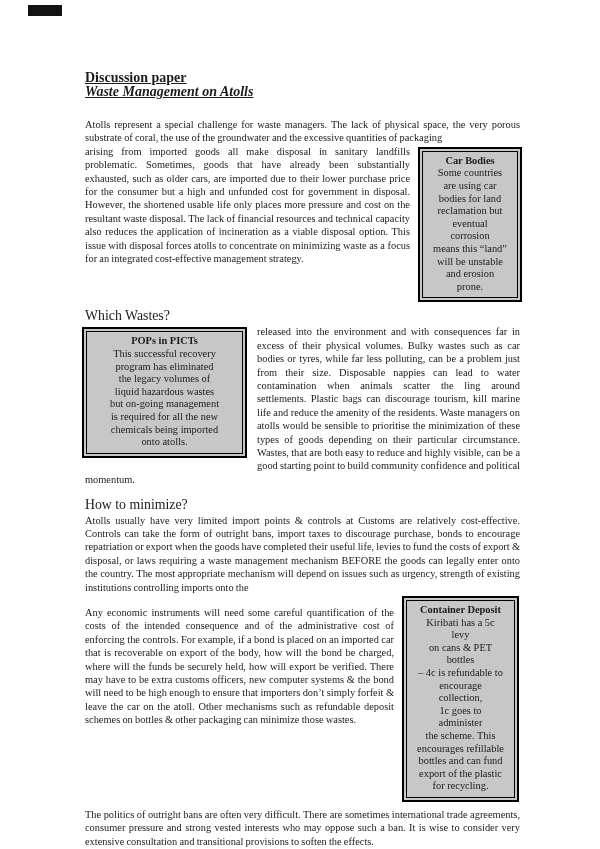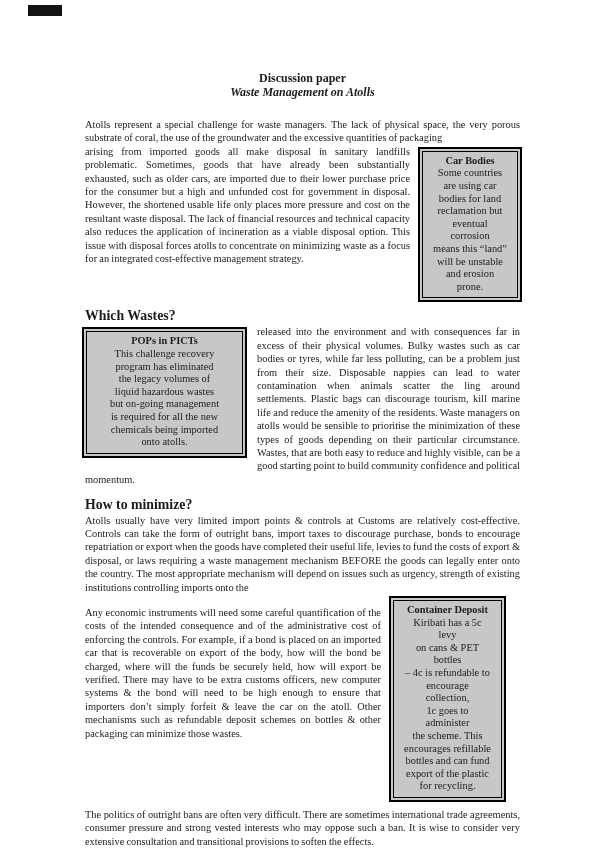--- a/index.html
+++ b/index.html
@@ -13,35 +13,35 @@
   }
   .scan-mark {
     position:absolute; left:28px; top:5px;
     width:34px; height:11px;
     background:#131313;
   }
   .content {
     position:absolute; left:85px; top:71px; width:435px;
   }
   .doc-title, .doc-subtitle {
-    text-align:center; font-weight:bold;
-    font-size:12px; line-height:14px;
+    font-weight:bold;
+    font-size:14px; line-height:14px;text-decoration:underline;
   }
   .doc-subtitle { font-style:italic; }
   .body-text {
     margin-top:19px;
     font-size:10.4px; line-height:13.4px;
     text-align:justify;
     word-spacing:-0.4px;
   }
   p.para { margin:0; }
   p.gap-top { margin-top:12px; }
   p.gap-top-lg { margin-top:14px; clear:both; }
   h2.section {
-    font-size:13.8px; font-weight:bold;
+    font-size:13.8px; font-weight:normal;
     margin:7px 0 2px 0; clear:both;
     line-height:15px; text-align:left;
     word-spacing:0;
   }
   .sidebar {
     box-sizing:border-box;
     border:2px solid #000;
     background:#c7c7c7;
     padding:2px;
   }
@@ -51,21 +51,21 @@
     text-align:center;
     font-size:10.4px; line-height:12.6px;
     word-spacing:0;
   }
   .sidebar-title { font-weight:bold; }
   .sidebar-body { white-space:pre-line; }
   .float-right { float:right; margin:2px -2px 6px 8px; }
   .float-left  { float:left;  margin:2px 10px 6px -3px; }
   .sidebar.car     { width:104px; }
   .sidebar.pops    { width:165px; }
-  .sidebar.deposit { width:117px; margin-right:14px; }
+  .sidebar.deposit { width:117px; margin-right:1px; }
 </style>
 </head>
 <body>
 
 <div class="page">
 
   <div class="scan-mark"></div>
 
   <div class="content">
 
@@ -90,21 +90,21 @@
           </div>
         </aside>
         <span>arising from imported goods all make disposal in sanitary landfills problematic.  Sometimes, goods that have already been substantially exhausted, such as older cars, are imported due to their lower purchase price for the consumer but a high and unfunded cost for government in disposal.  However, the shortened usable life only places more pressure and cost on the resultant waste disposal.  The lack of financial resources and technical capacity also reduces the application of incineration as a viable disposal option.  This issue with disposal forces atolls to concentrate on minimizing waste as a focus for an integrated cost-effective management strategy.</span>
       <p></p>
 
       <h2 class="section">Which Wastes?</h2>
 
       <aside class="sidebar pops float-left">
           <div class="sidebar-inner">
             <div class="sidebar-title">POPs in PICTs</div>
-            <div class="sidebar-body">This challenge recovery
+            <div class="sidebar-body">This successful recovery
 program has eliminated
 the legacy volumes of
 liquid hazardous wastes
 but on-going management
 is required for all the new
 chemicals being imported
 onto atolls.</div>
           </div>
         </aside>
         <span>released into the environment and with consequences far in excess of their physical volumes.  Bulky wastes such as car bodies or tyres, while far less polluting, can be a problem just from their size.  Disposable nappies can lead to water contamination when animals scatter the ling around settlements. Plastic bags can discourage tourism, kill marine life and reduce the amenity of the residents. Waste managers on atolls would be sensible to prioritise the minimization of these types of goods depending on their particular circumstance.  Wastes, that are both easy to reduce and highly visible, can be a good starting point to build community confidence and political momentum.</span>

